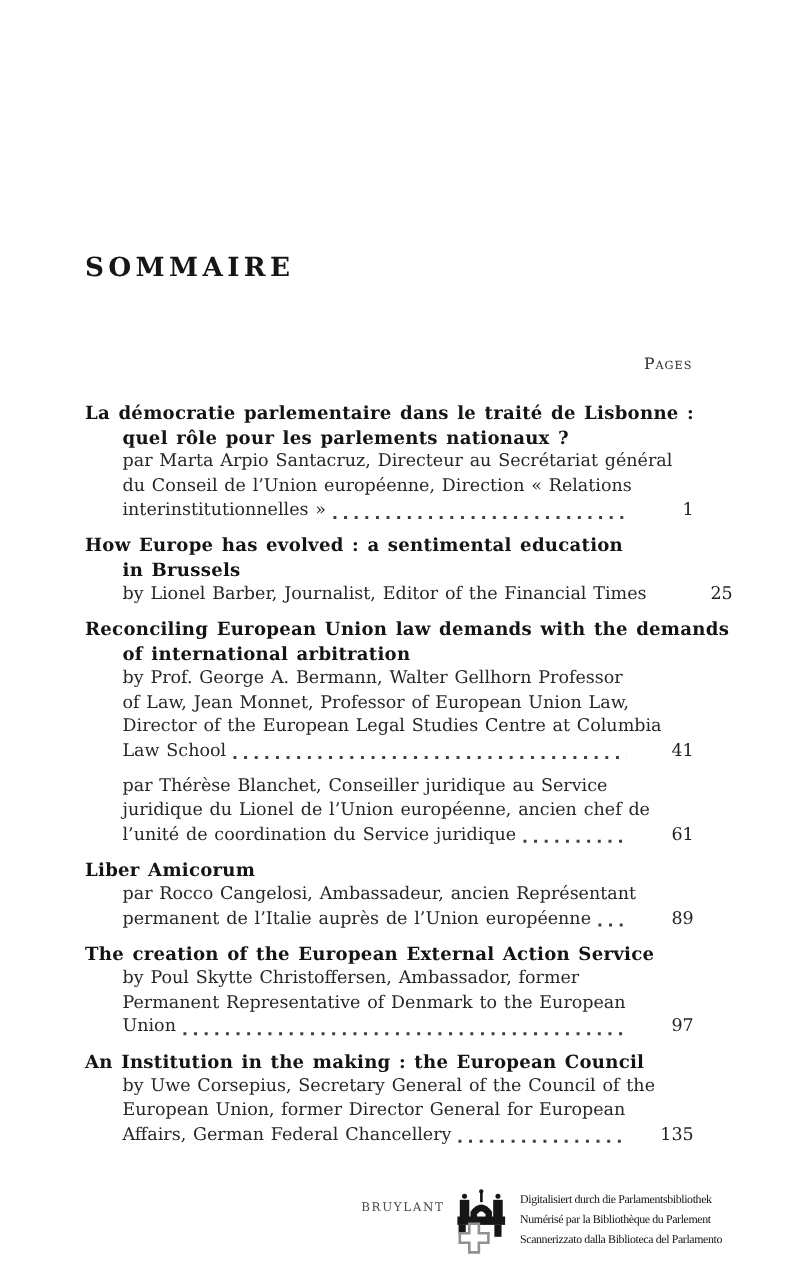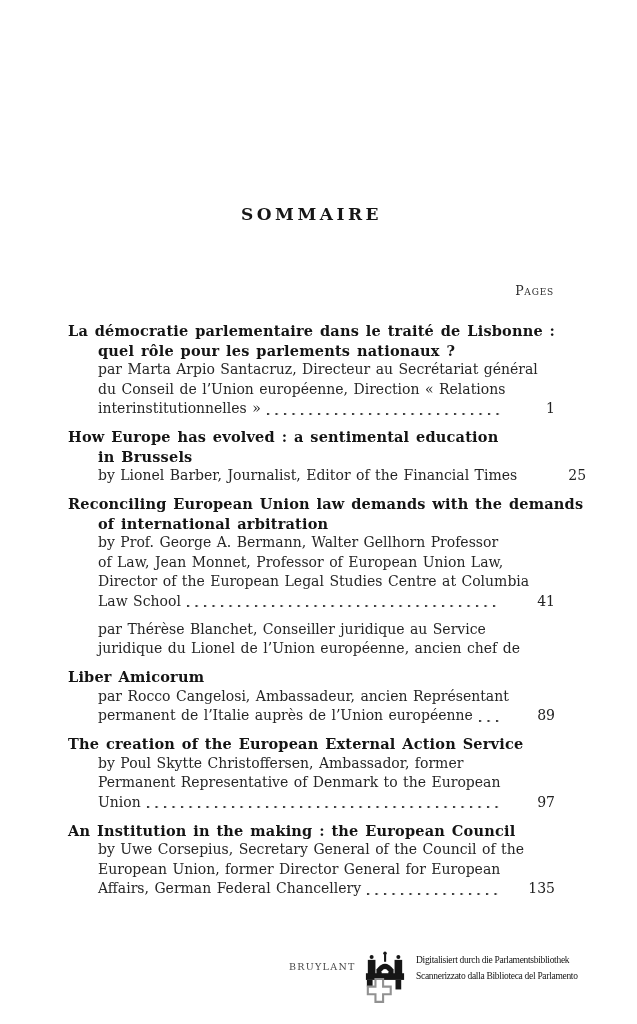--- a/index.html
+++ b/index.html
@@ -12,22 +12,21 @@
     color:#222222;
     overflow:hidden;
   }
   .content {
     position:absolute;
     left:68px; top:0;
     width:487px;
   }
   .doc-title {
     margin-top:203px;
-    text-align:center;
-    font-size:17px;
+    font-size:21px;
     font-weight:bold;
     letter-spacing:3.5px;
     color:#161616;
     line-height:22px;
   }
   .pages-label {
     margin-top:58px;
     text-align:right;
     font-variant:small-caps;
     font-size:12.5px;
@@ -129,20 +128,25 @@
           <div class="d-line">Director of the European Legal Studies Centre at Columbia</div>
           <div class="d-line last">
             <span class="lt">Law School</span>
             <span class="leader"></span>
             <span class="page-num">41</span>
           </div>
         </div>
         <div class="entry">
           <div class="d-line">par Thérèse Blanchet, Conseiller juridique au Service</div>
           <div class="d-line">juridique du Lionel de l’Union européenne, ancien chef de</div>
+          <div class="d-line last">
+            <span class="lt">l’unité de coordination du Service juridique</span>
+            <span class="leader"></span>
+            <span class="page-num">61</span>
+          </div>
         </div>
         <div class="entry">
           <div class="t-line">Liber Amicorum</div>
           <div class="d-line">par Rocco Cangelosi, Ambassadeur, ancien Représentant</div>
           <div class="d-line last">
             <span class="lt">permanent de l’Italie auprès de l’Union européenne</span>
             <span class="leader"></span>
             <span class="page-num">89</span>
           </div>
         </div>
@@ -184,16 +188,17 @@
         <path d="M18.5 26 L18.5 22 Q22 17 25.5 22 L25.5 26 Z" fill="#ffffff"></path>
         <rect x="2" y="24" width="40" height="7" fill="#161616"></rect>
         <rect x="3" y="31" width="6" height="7" fill="#161616"></rect>
         <rect x="33" y="31" width="6" height="10" fill="#161616"></rect>
 
         <path d="M12 30 L20 30 L20 38 L28 38 L28 46 L20 46 L20 54 L12 54 L12 46 L4 46 L4 38 L12 38 Z" fill="#ffffff" stroke="#919191" stroke-width="2.2"></path>
       </svg>
     </div>
     <div class="stamp-text">
       <div>Digitalisiert durch die Parlamentsbibliothek</div>
+      <div>Numérisé par la Bibliothèque du Parlement</div>
       <div>Scannerizzato dalla Biblioteca del Parlamento</div>
     </div>
   </div>
 </div>
 
 </body></html>

